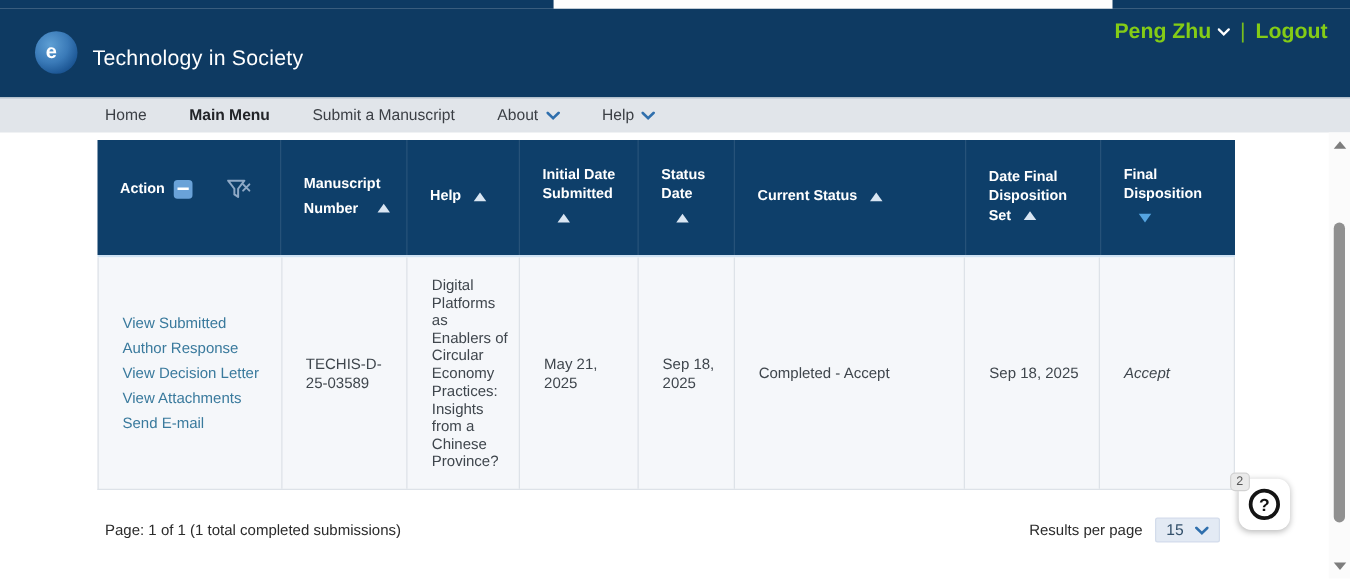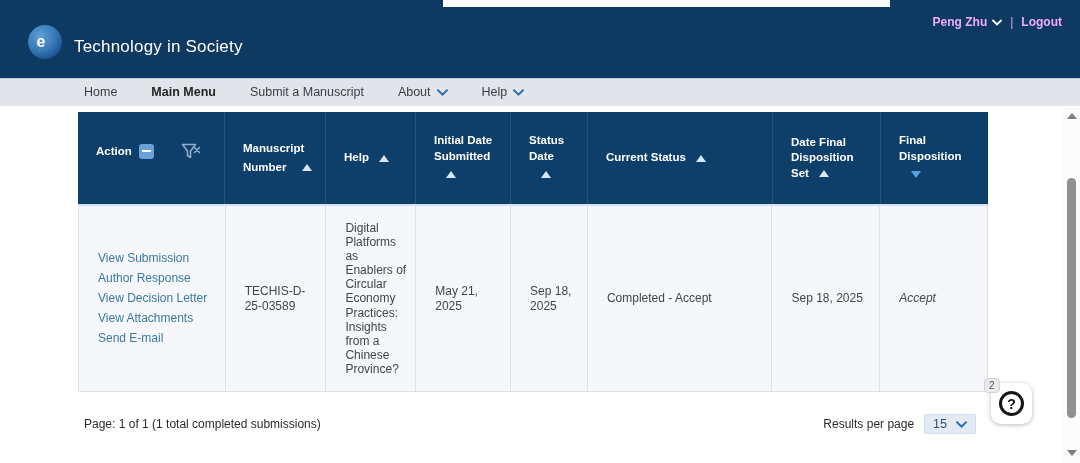--- a/index.html
+++ b/index.html
@@ -14,21 +14,21 @@
   .seg3 { left:890px; width:190px; background:#0d3a63; }
 
   
   .app-header { position:absolute; top:7px; left:0; width:1080px; height:71px; background:#0e3a62; }
   .logo-circle { position:absolute; left:28px; top:18px; width:34px; height:34px; border-radius:50%;
     background:radial-gradient(circle at 36% 32%, #5e9fd4 0%, #3a7ab8 45%, #1c5694 75%, #164a83 100%);
     display:flex; align-items:center; justify-content:center; }
   .logo-letter { color:#ffffff; font-size:16px; font-weight:700; margin-right:8px; }
   .journal-title { position:absolute; left:74px; top:30px; color:#ffffff; font-size:17px; font-weight:400; letter-spacing:.2px; }
   .user-area { position:absolute; right:18px; top:8px; display:flex; align-items:flex-end; gap:8px;
-    color:#f0abfc; font-size:12px; font-weight:700; }
+    color:#84cc16; font-size:17px; font-weight:700; }
   .user-menu { display:flex; align-items:center; gap:5px; cursor:pointer; }
   .user-sep { font-weight:400; opacity:.9; }
   .logout-link { cursor:pointer; }
 
   
   .nav-bar { position:absolute; top:78px; left:0; width:1080px; height:28px; background:#e1e5ea;
     display:flex; padding-left:84px; gap:34px; font-size:12.5px; color:#3b3f45;
     box-shadow: inset 0 1px 0 #c3ccd6; }
   .nav-item { display:flex; align-items:center; gap:6px; cursor:pointer; white-space:nowrap; }
   .nav-item.active { font-weight:700; color:#222428; }
@@ -190,21 +190,21 @@
           <span>Final Disposition</span>
           <div class="arr arr-down-active arr-block"></div>
         </div>
       </div>
     </div>
     <div class="header-sep"></div>
 
     <div class="trow">
       <div class="td w-action">
         <div class="action-links">
-          <span class="action-link">View Submission</span>
+          <span class="action-link">View Submitted</span>
           <span class="action-link">Author Response</span>
           <span class="action-link">View Decision Letter</span>
           <span class="action-link">View Attachments</span>
           <span class="action-link">Send E-mail</span>
         </div>
       </div>
       <div class="td w-manu">
         <span>TECHIS-D-25-03589</span>
       </div>
       <div class="td w-title">

